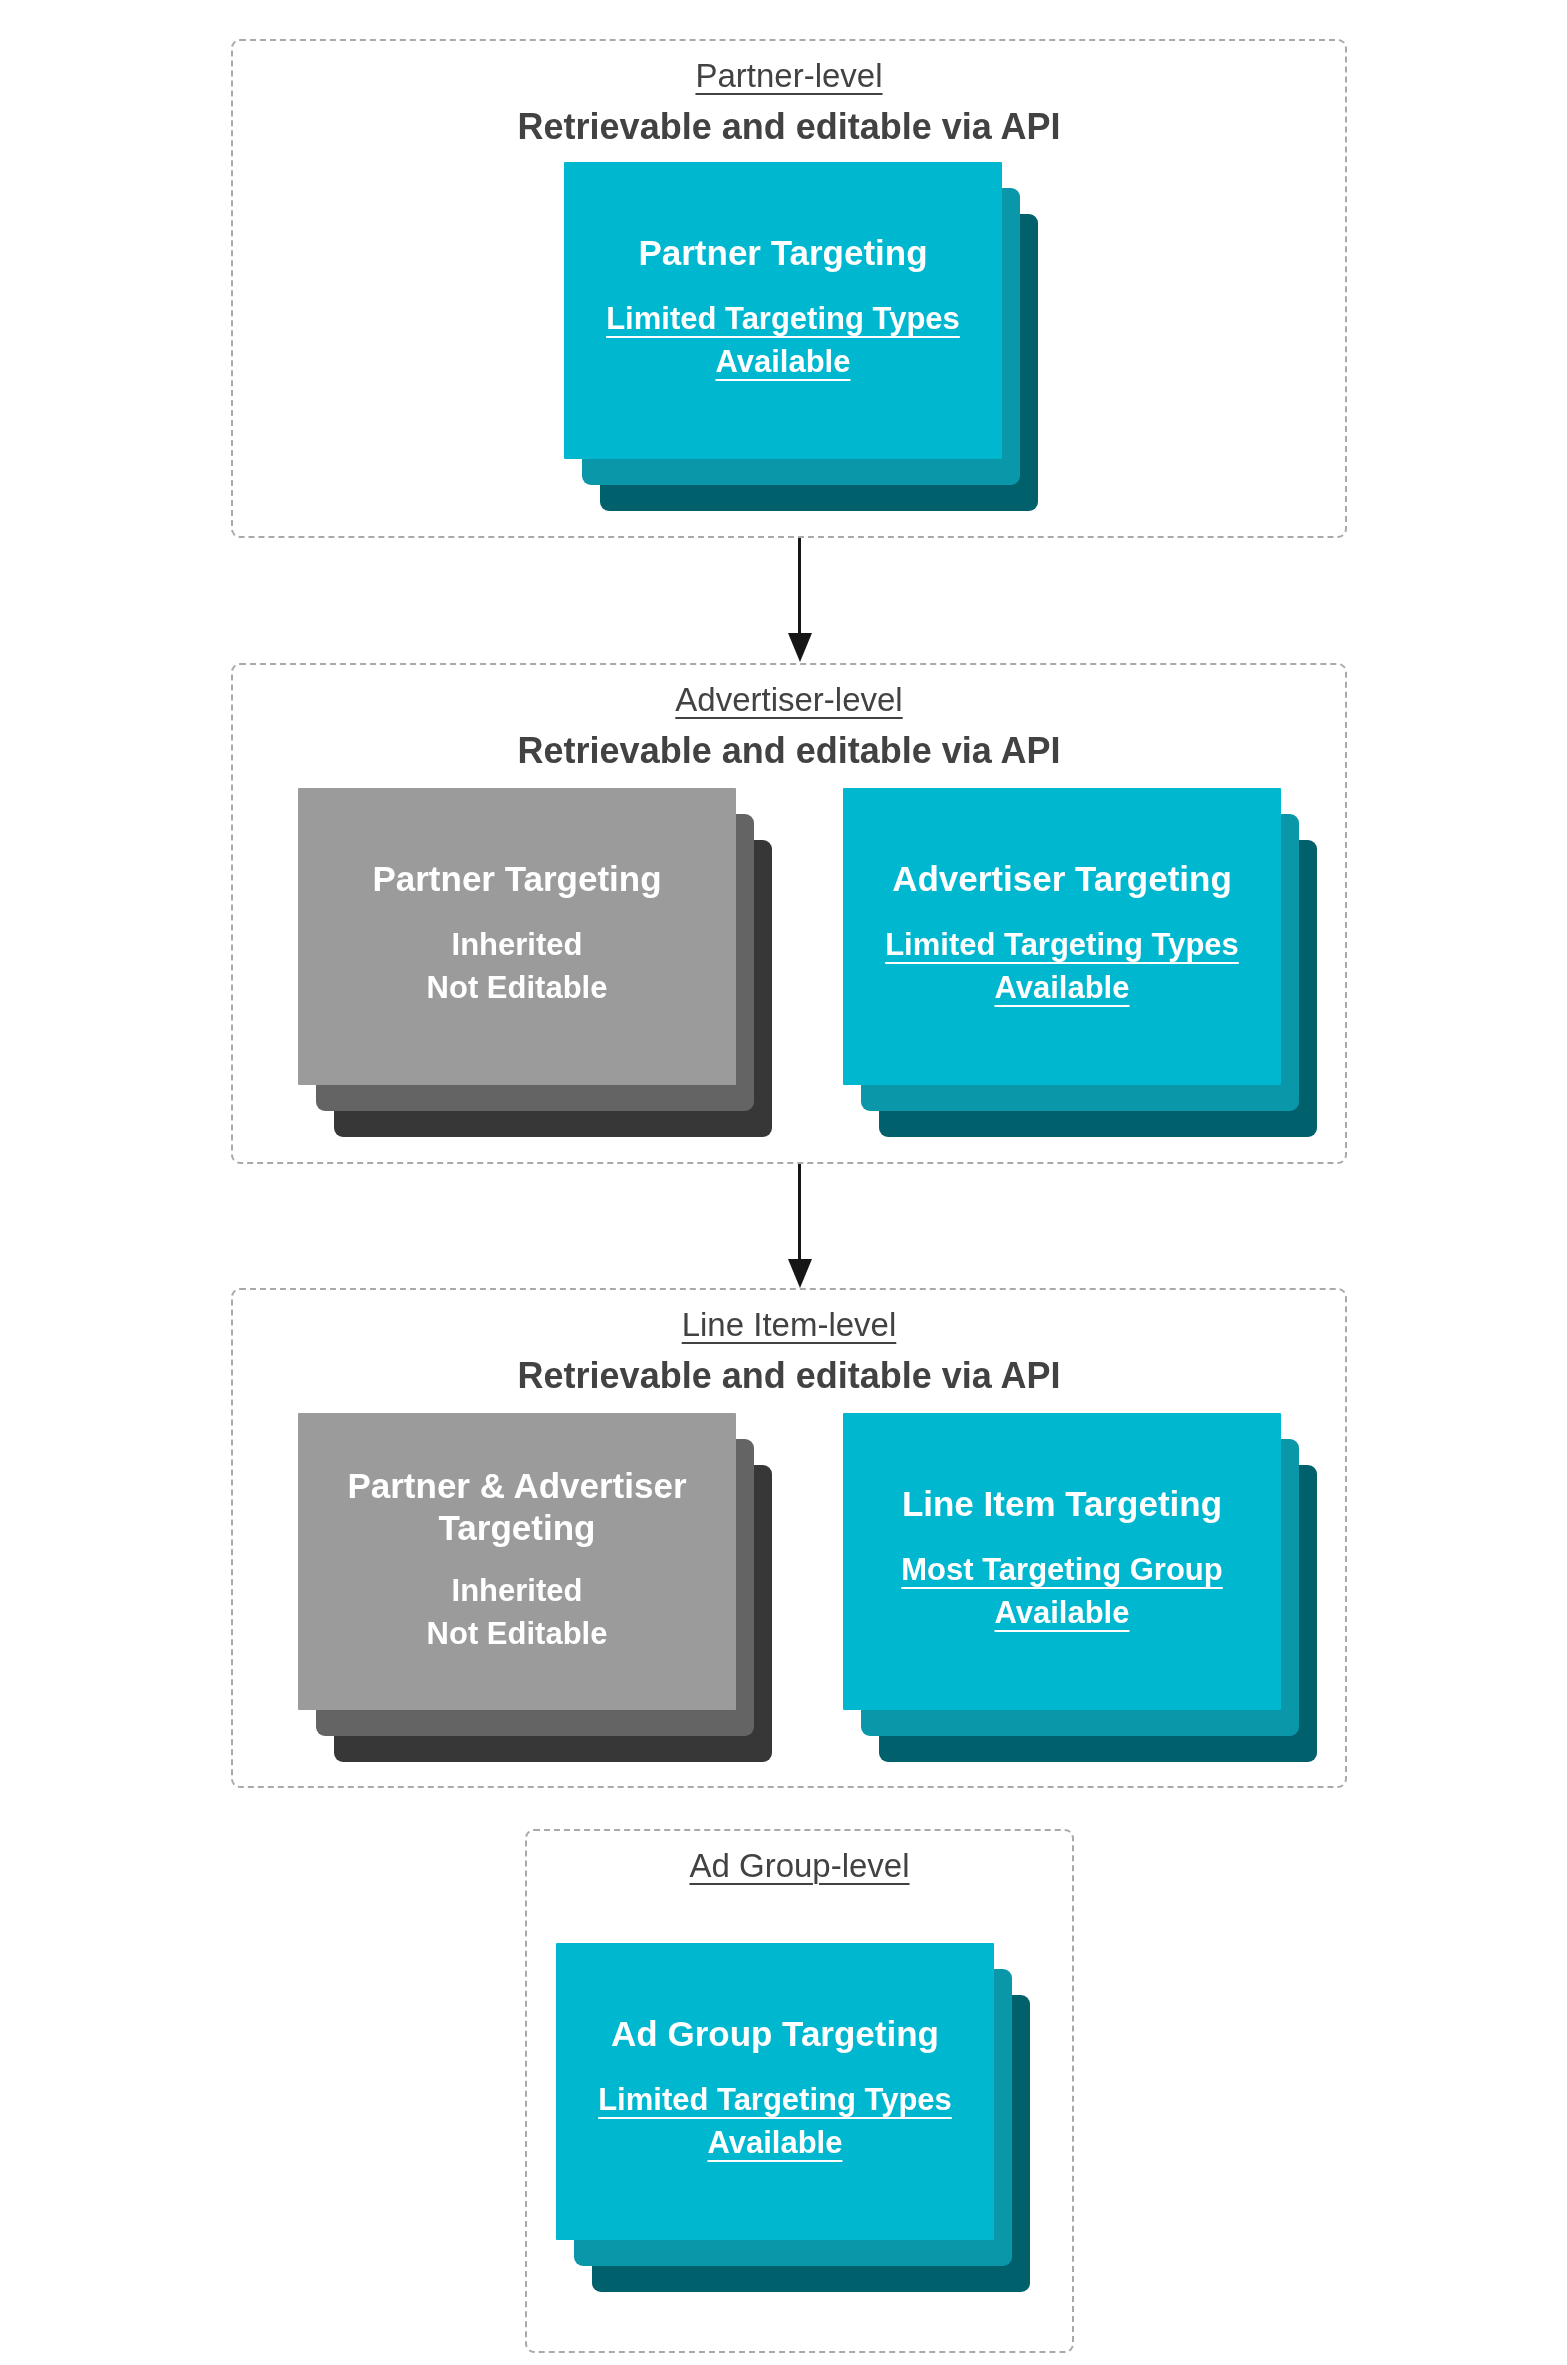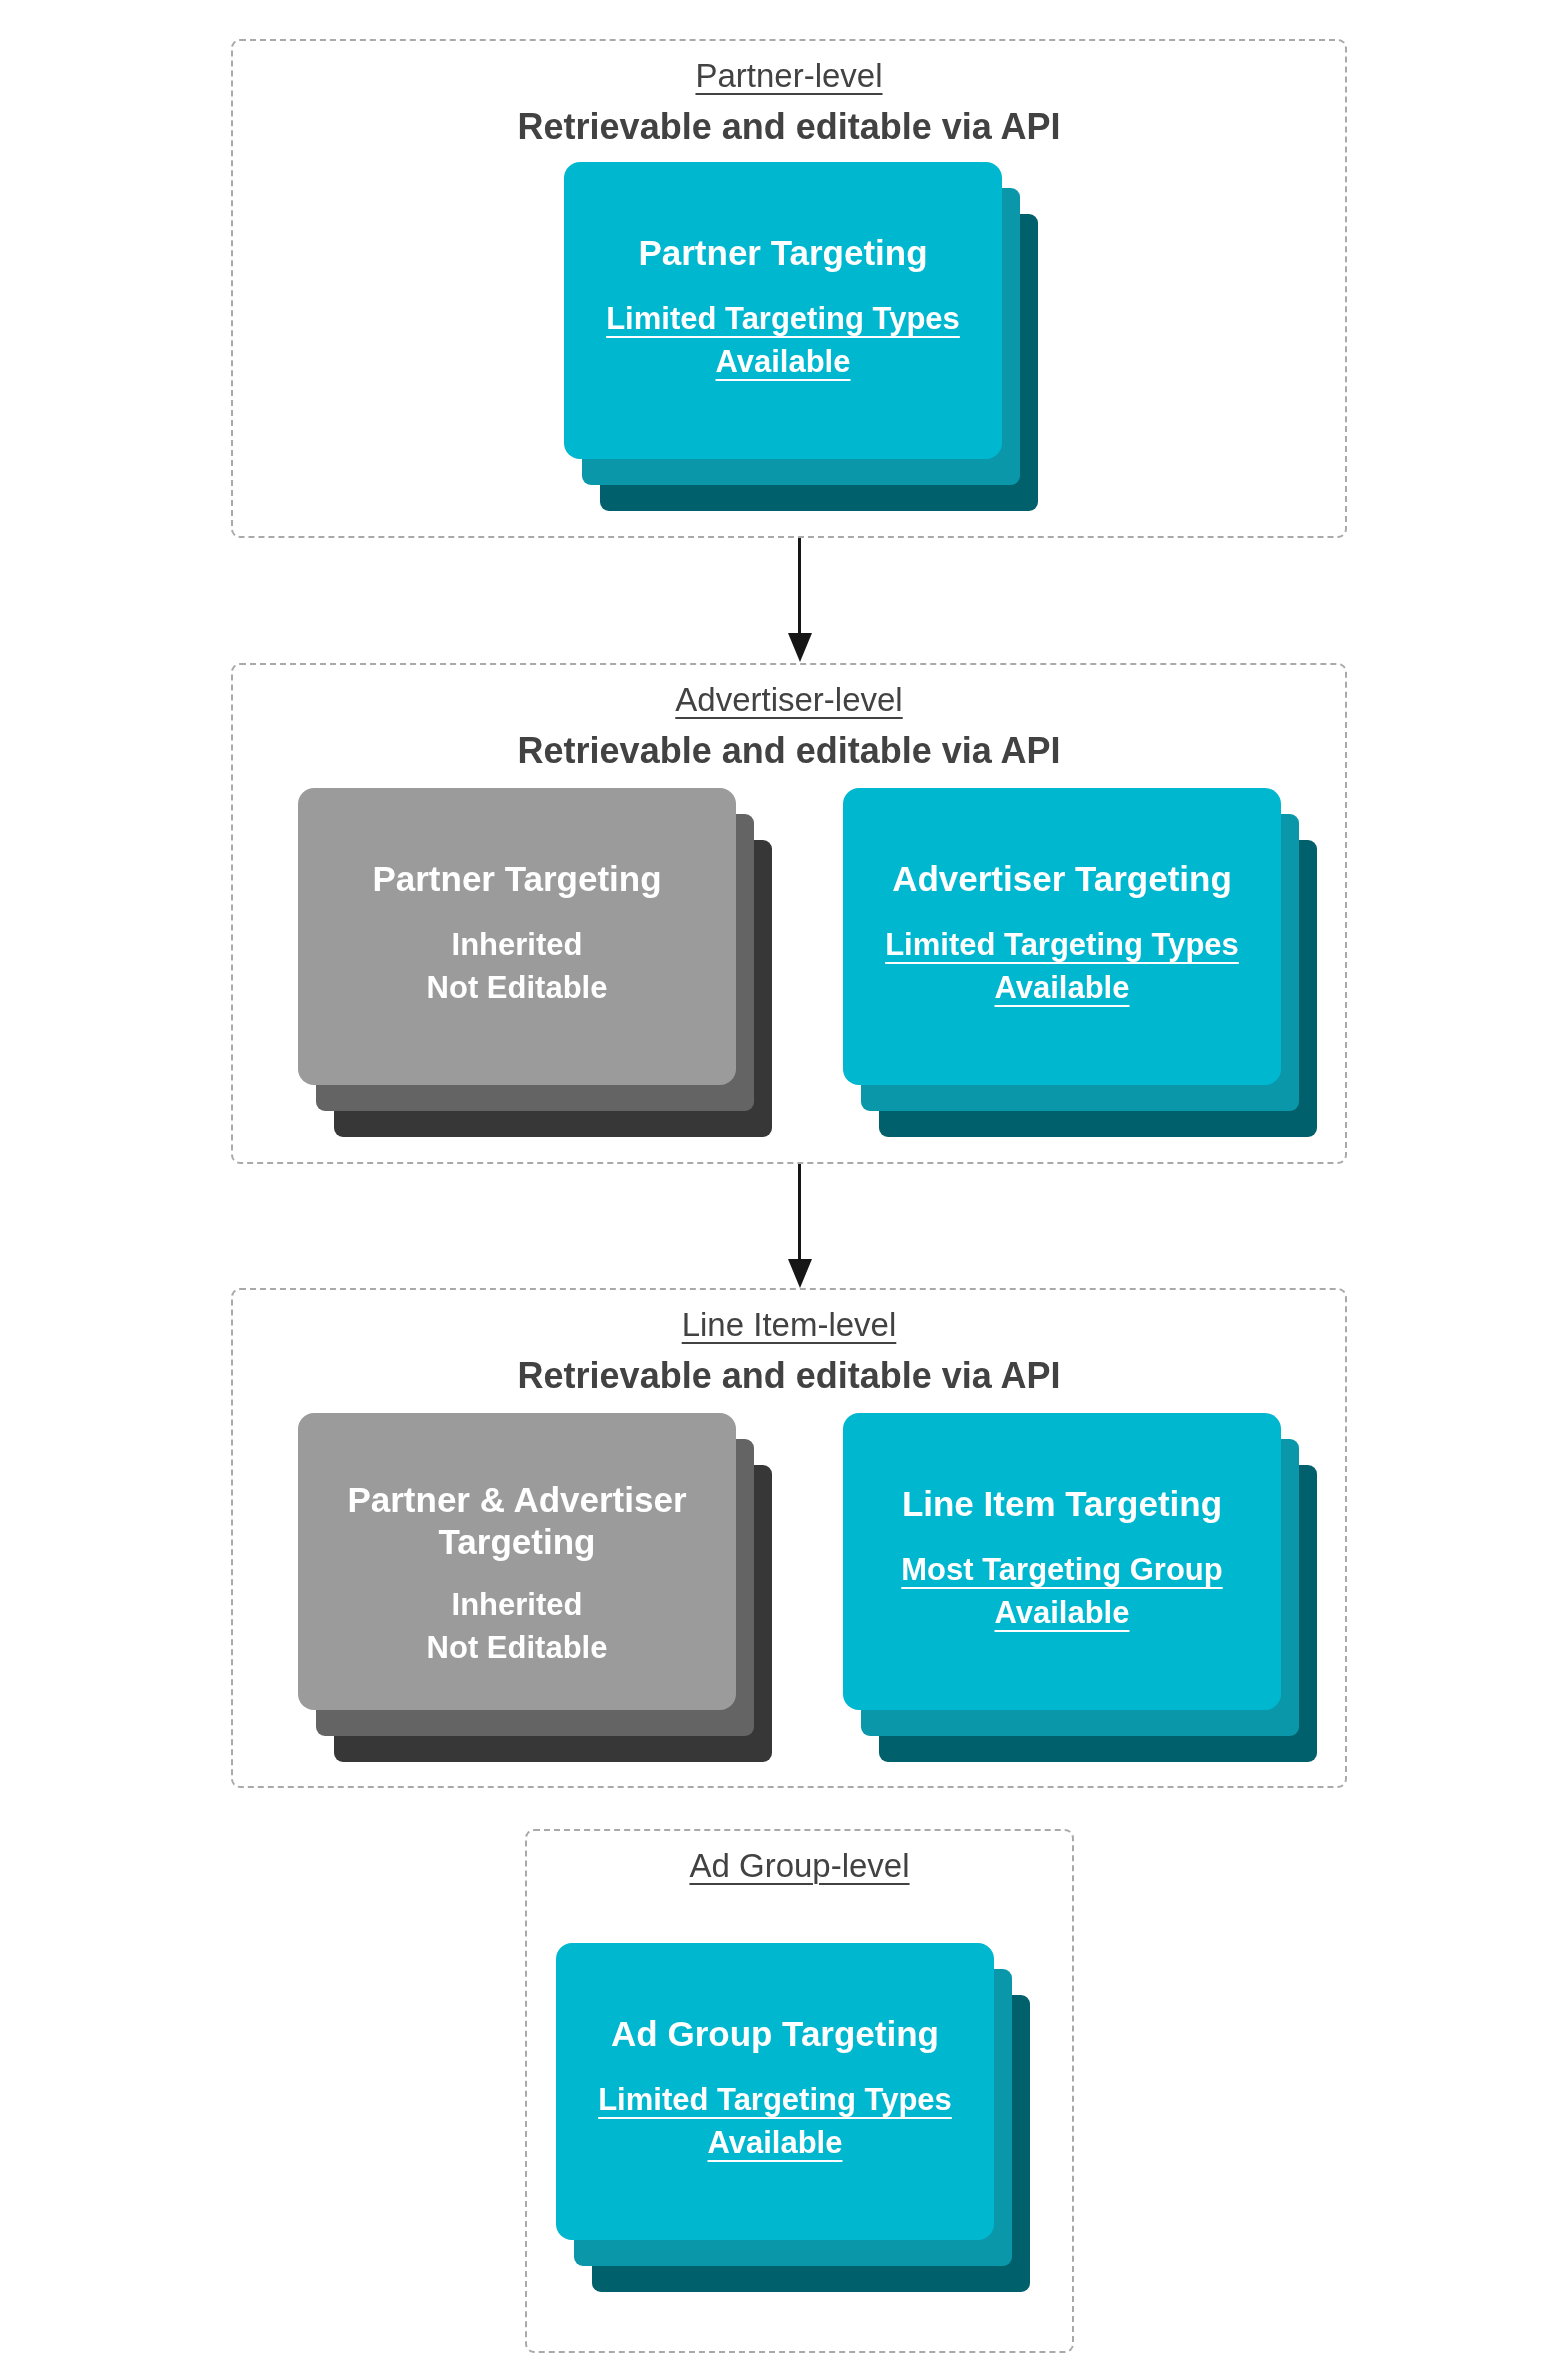--- a/index.html
+++ b/index.html
@@ -47,42 +47,42 @@
     margin-top:5.4px;
   }
   .sec-sub.red{color:var(--alert-red,#f92b0e);}
 
   
   .stack{position:absolute;width:438px;height:297px;}
   .stack .layer{position:absolute;width:438px;height:297px;border-radius:9px;}
   .stack .l3{left:36px;top:52px;}
   .stack .l2{left:18px;top:26px;}
   .stack .card{
-    position:absolute;left:0;top:0;width:438px;height:297px;border-radius:16px;
+    position:absolute;left:0;top:0;width:438px;height:297px;border-radius:1px;
     display:flex;flex-direction:column;align-items:center;
     padding-top:70px;text-align:center;color:var(--card-text,#ffffff);
   }
   .stack.cyan .card{background:var(--card-cyan,#00b7d0);}
   .stack.cyan .l2{background:var(--card-cyan-mid,#0a97aa);}
   .stack.cyan .l3{background:var(--card-cyan-dark,#00606b);}
   .stack.gray .card{background:var(--card-gray,#9b9b9b);}
   .stack.gray .l2{background:var(--card-gray-mid,#646464);}
   .stack.gray .l3{background:var(--card-gray-dark,#373737);}
 
   .card-title{
     font-size:35px;line-height:1.2;font-weight:700;max-width:384px;
   }
   .card-sub{margin-top:23px;font-size:31px;line-height:1.4;font-weight:700;}
   .card-sub span{display:block;}
   .card-sub.underlined span{
     text-decoration:underline;
     text-decoration-thickness:2.2px;
     text-underline-offset:7.1px;
   }
-  .stack.tall-title .card{padding-top:66px;}
+  .stack.tall-title .card{padding-top:52px;}
   .stack.tall-title .card-sub{margin-top:19.6px;}
 
   
   .arrow{position:absolute;width:27px;display:flex;flex-direction:column;align-items:center;}
   .arrow .shaft{width:3.6px;flex:1;background:var(--arrow-black,#161616);}
   .arrow .head{
     width:0;height:0;
     border-left:12.5px solid transparent;
     border-right:12.5px solid transparent;
     border-top:29.5px solid var(--arrow-black,#161616);

